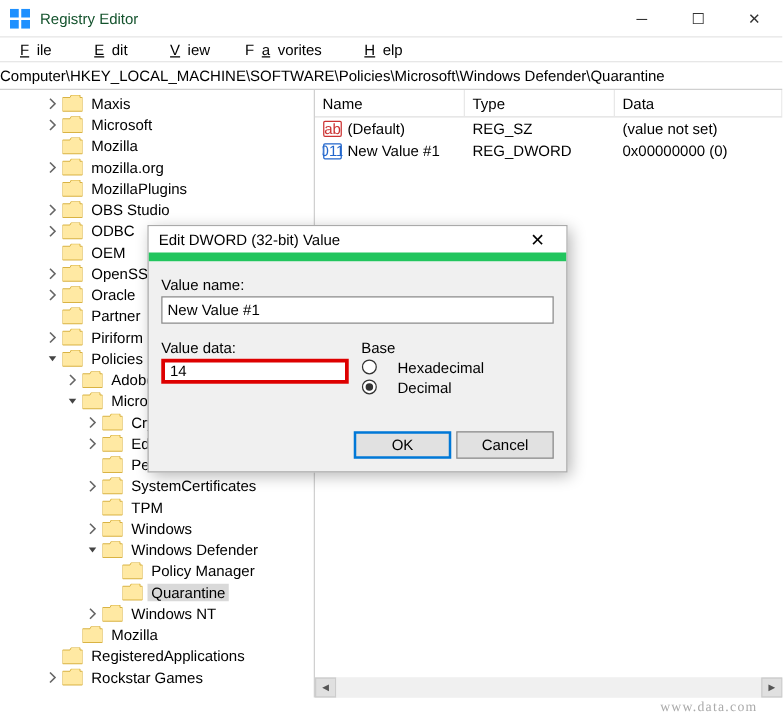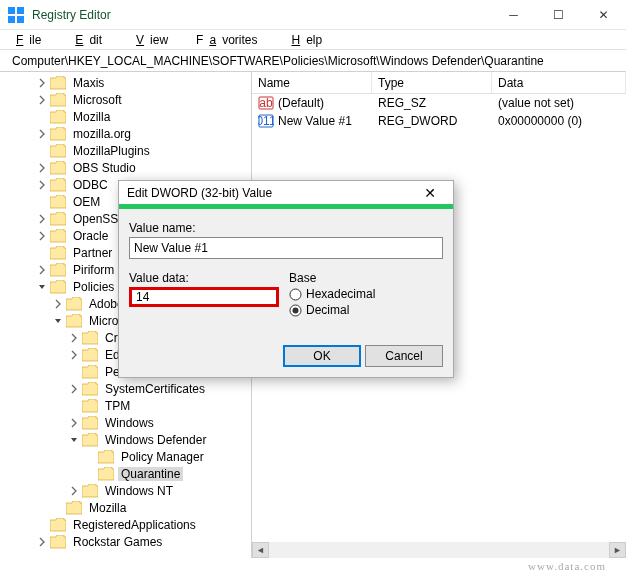--- a/index.html
+++ b/index.html
@@ -11,21 +11,21 @@
 .titlebar .title { flex: 1; font-size: 12px; color: #14532d; }
 .titlebar .winbtns { display: flex; }
 .titlebar .winbtn { width: 45px; height: 30px; display: flex; align-items: center; justify-content: center; color: #333; }
 
 
 .menubar { height: 20px; display: flex; align-items: center; padding: 0 4px; gap: 16px; border-bottom: 1px solid #e0e0e0; }
 .menubar span { padding: 2px 6px; }
 .menubar .ul { text-decoration: underline; }
 
 
-.addressbar { height: 22px; border-bottom: 1px solid #d0d0d0; display: flex; align-items: center; padding: 0 12px; font-size: 12px; color: #000; background: #fff; text-align: right; }
+.addressbar { height: 22px; border-bottom: 1px solid #d0d0d0; display: flex; align-items: center; padding: 0 0; font-size: 12px; color: #000; background: #fff; text-align: right; }
 
 
 .main { display: flex; height: calc(100% - 30px - 20px - 22px - 16px); }
 .tree-pane { width: 252px; border-right: 1px solid #d0d0d0; overflow: hidden; position: relative; background: #fff; }
 .list-pane { flex: 1; background: #fff; position: relative; }
 
 
 .tree { padding: 2px 0; }
 .node { display: flex; align-items: center; height: 17px; white-space: nowrap; }
 .node .sp { display: inline-block; height: 1px; }
@@ -39,31 +39,31 @@
 .list-header .col { padding: 0 6px; border-right: 1px solid #e8e8e8; height: 100%; display: flex; align-items: center; }
 .col-name { width: 120px; }
 .col-type { width: 120px; }
 .col-data { flex: 1; }
 .list-rows .row { display: flex; height: 18px; align-items: center; }
 .list-rows .cell { padding: 0 6px; display: flex; align-items: center; }
 .list-rows .icon { width: 16px; height: 16px; margin-right: 4px; }
 
 
 .dialog { position: absolute; left: 118px; top: 180px; width: 336px; height: 198px; background: #f0f0f0; border: 1px solid #aaa; box-shadow: 3px 3px 12px rgba(0,0,0,0.3); }
-.dialog .dtitle { height: 28px; display: flex; align-items: center; padding: 0 8px; background: #fff; border-bottom: 5px solid #22c55e; }
+.dialog .dtitle { height: 28px; display: flex; align-items: center; padding: 0 8px; background: #fff; border-bottom: 7px solid #22c55e; }
 .dialog .dtitle .t { flex: 1; }
 .dialog .dtitle .close { width: 30px; text-align: center; font-size: 14px; }
 .dialog .body { padding: 8px 10px; }
 .dialog label { display: block; margin-top: 4px; margin-bottom: 2px; }
 .dialog input[type=text] { width: 100%; height: 22px; padding: 2px 4px; border: 1px solid #888; background: #fff; font-size: 12px; }
 .dialog .row2 { display: flex; gap: 10px; margin-top: 8px; }
 .dialog .valuedata { width: 150px; }
 .dialog .valuedata input { border: 3px solid #d00; height: 20px; }
 .dialog .base { flex: 1; }
-.dialog .radio { display: flex; align-items: flex-end; gap: 4px; margin: 2px 0; }
+.dialog .radio { display: flex; align-items: flex-start; gap: 16px; margin: 2px 0; }
 .dialog .btns { position: absolute; right: 10px; bottom: 10px; display: flex; gap: 4px; }
 .dialog .btn { width: 78px; height: 22px; border: 1px solid #888; background: #e1e1e1; display: flex; align-items: center; justify-content: center; }
 .dialog .btn.primary { border: 2px solid #0078d7; }
 
 
 .watermark { position: absolute; right: 20px; bottom: 2px; font-size: 11px; color: #aaa; font-family: serif; letter-spacing: 1px; }
 .hscroll { position: absolute; left: 0; right: 0; bottom: 0; height: 16px; background: #f0f0f0; display: flex; }
 .hscroll .arrow { width: 17px; height: 16px; background: #e0e0e0; border: 1px solid #ccc; display:flex; align-items:center; justify-content:center; font-size:9px; color:#555;}
 .hscroll .track { flex: 1; background: #f0f0f0; }
 </style>

